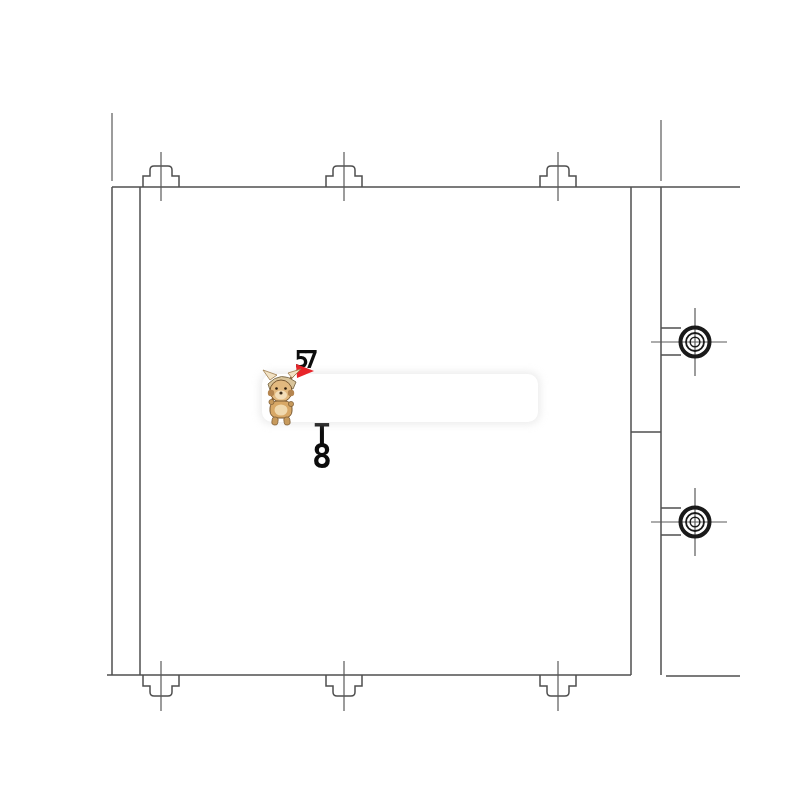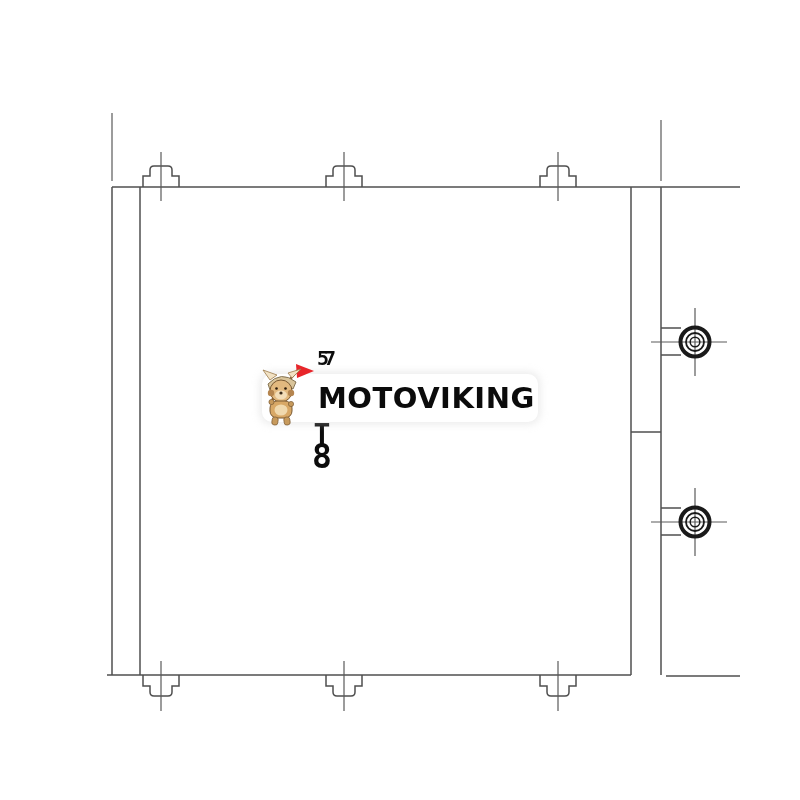--- a/index.html
+++ b/index.html
@@ -11,21 +11,21 @@
   .thin{stroke:#4f4f4f;stroke-width:1.5;fill:none;}
   .hair{stroke:#5a5a5a;stroke-width:1.2;fill:none;}
   .bold-ring{stroke:#1a1a1a;fill:none;}
 
   
   .vlabel{
     position:absolute;color:#0c0c0c;
     font-family:"DejaVu Sans Mono",monospace;font-weight:bold;
     text-align:center;line-height:1;z-index:1;
   }
-  .vlabel-top{left:300px;top:348px;width:48px;font-size:20px;letter-spacing:-5px;transform:scaleY(1.0);}
+  .vlabel-top{left:280px;top:348px;width:48px;font-size:24px;letter-spacing:-5px;transform:scaleY(1.0);}
   .vlabel-mid{left:304px;top:421px;width:36px;font-size:28px;}
   .vlabel-bot{left:304px;top:440px;width:36px;font-size:33px;}
 
   
   .badge{
     position:absolute;left:262px;top:374px;width:276px;height:48px;
     background:#ffffff;border-radius:10px;z-index:2;
     box-shadow:0 0 7px 3px rgba(205,205,205,0.35);
     display:flex;align-items:center;
   }
@@ -138,16 +138,15 @@
       <circle cx="29.5" cy="26.5" r="1.3" fill="#2a1a0a"></circle>
 
       <rect x="14" y="39" width="22" height="17" rx="7" fill="#d8a866" stroke="#7a5a33" stroke-width="1"></rect>
       <ellipse cx="25" cy="48" rx="6.5" ry="5.5" fill="#f0d9ae"></ellipse>
 
       <circle cx="15.5" cy="40" r="2.6" fill="#c79a5c" stroke="#7a5a33" stroke-width="0.7"></circle>
       <circle cx="35" cy="42" r="2.6" fill="#c79a5c" stroke="#7a5a33" stroke-width="0.7"></circle>
       <rect x="16" y="55" width="6" height="8" rx="2.5" fill="#c79a5c" stroke="#7a5a33" stroke-width="0.7" transform="rotate(8 19 59)"></rect>
       <rect x="28" y="55" width="6" height="8" rx="2.5" fill="#c79a5c" stroke="#7a5a33" stroke-width="0.7" transform="rotate(-8 31 59)"></rect>
     </svg>
-    <span class="brand">MOTOVIKING</span>
   </div>
 
 </div>
 
 </body></html>

